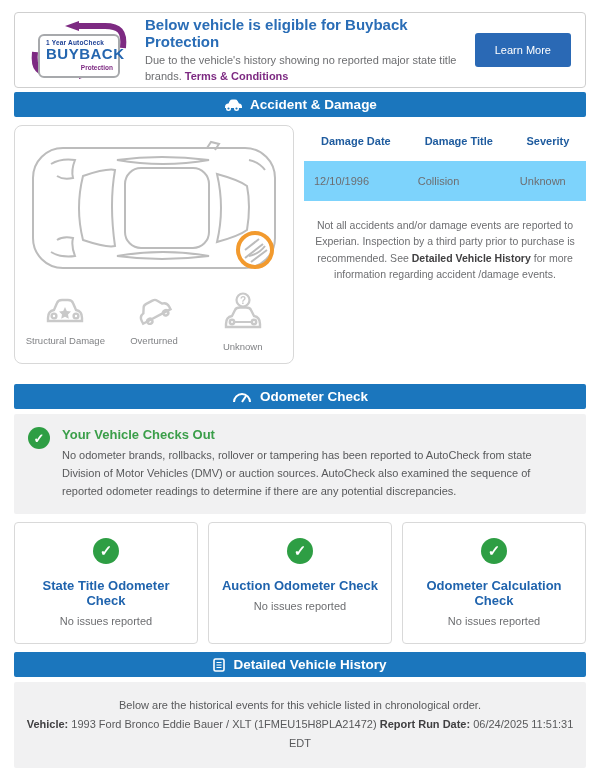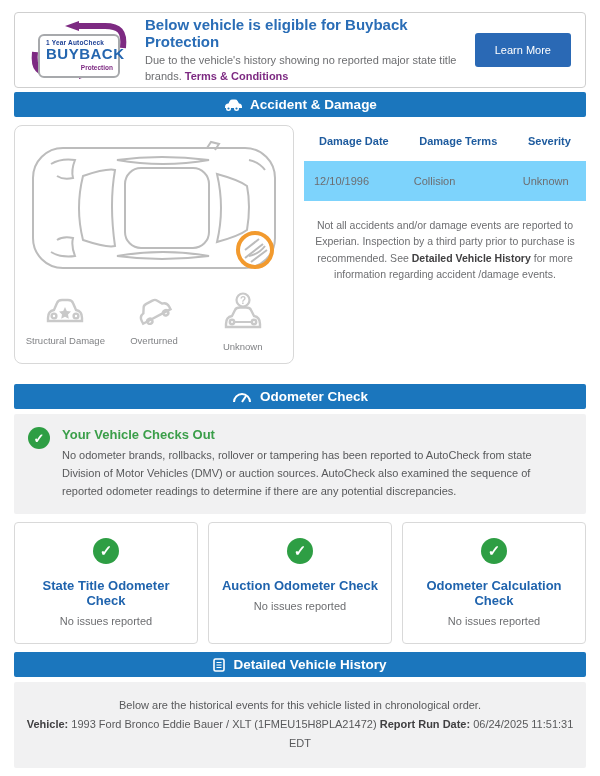--- a/index.html
+++ b/index.html
@@ -198,21 +198,21 @@
           <div class="indicator-label">Unknown</div>
         </div>
       </div>
     </div>
 
     <div class="acc-right">
       <table class="dmg">
         <thead>
           <tr>
             <th>Damage Date</th>
-            <th>Damage Terms</th>
+            <th>Damage Title</th>
             <th>Severity</th>
           </tr>
         </thead>
         <tbody>
           <tr>
             <td>12/10/1996</td>
             <td>Collision</td>
             <td>Unknown</td>
           </tr>
         </tbody>

